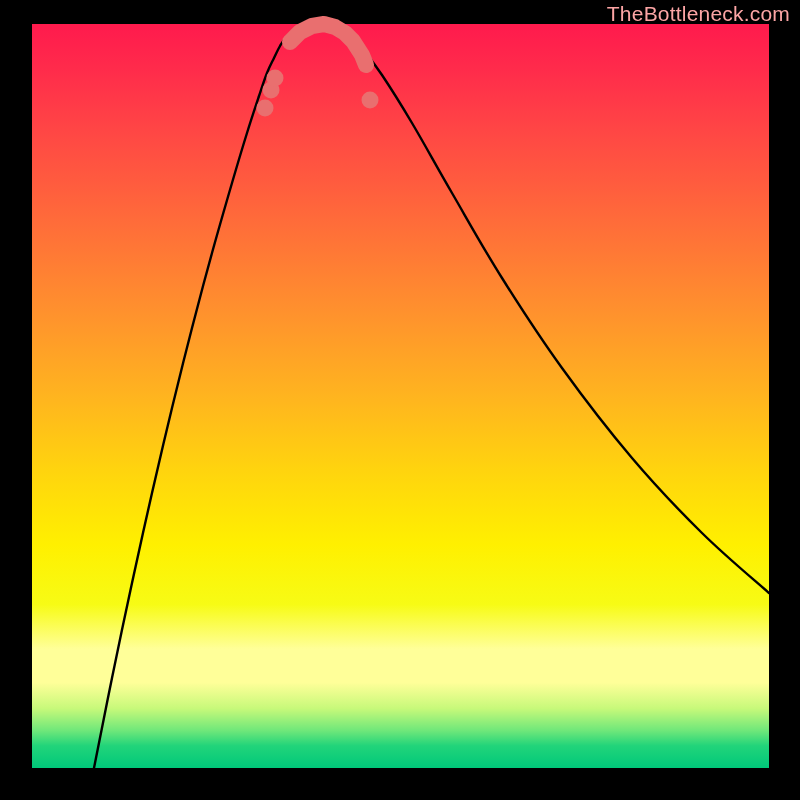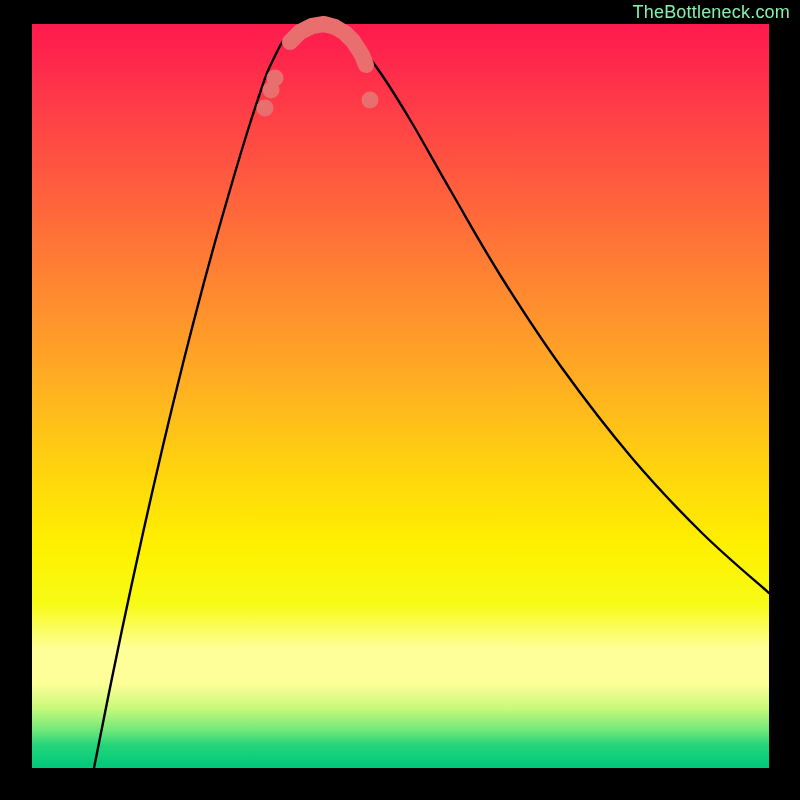--- a/index.html
+++ b/index.html
@@ -39,22 +39,22 @@
       #c7f97a 92%,
       #6ee77a 95%,
       #22d47a 97%,
       #00c87a 100%
     );
   }
   .watermark {
     position: absolute;
     top: 2px;
     right: 10px;
-    color: #86efac;
-    font-size: 18px;
+    color: #fca5a5;
+    font-size: 21px;
     font-weight: 500;
     letter-spacing: 0.2px;
     user-select: none;
   }
   svg.curve {
     position: absolute;
     left: 32px;
     top: 24px;
     width: 737px;
     height: 744px;

